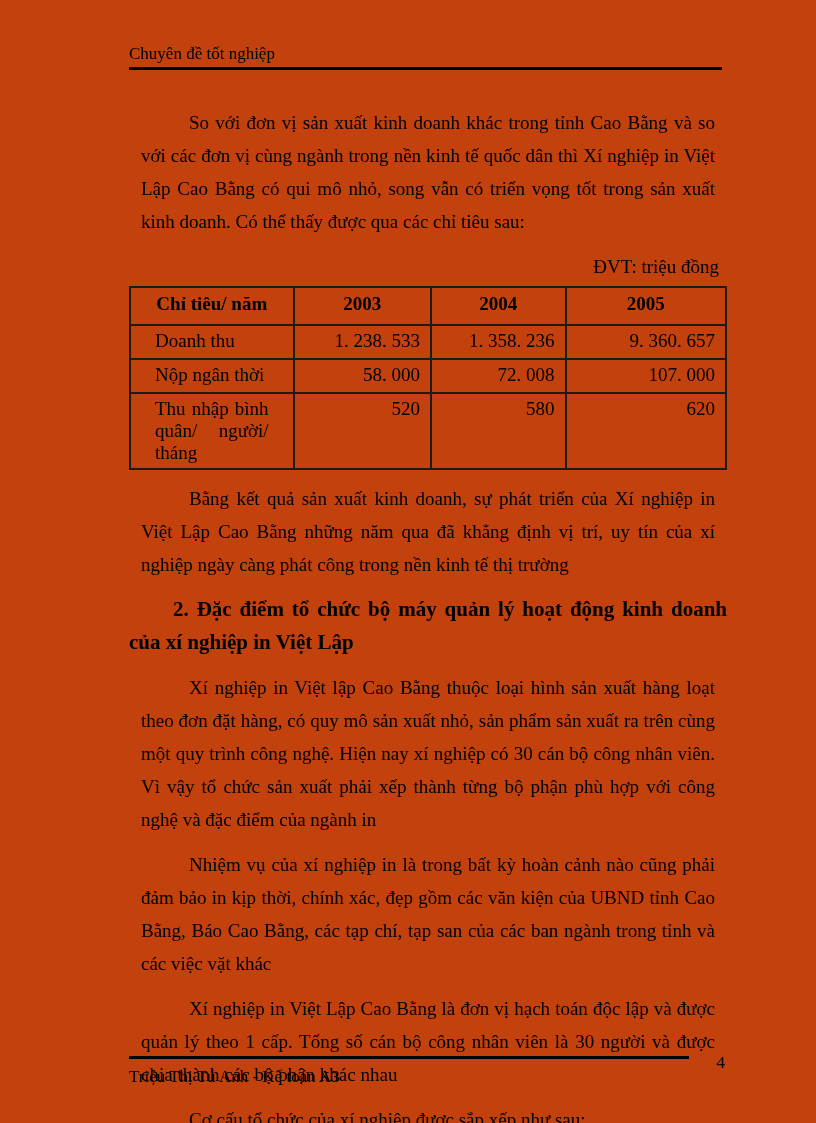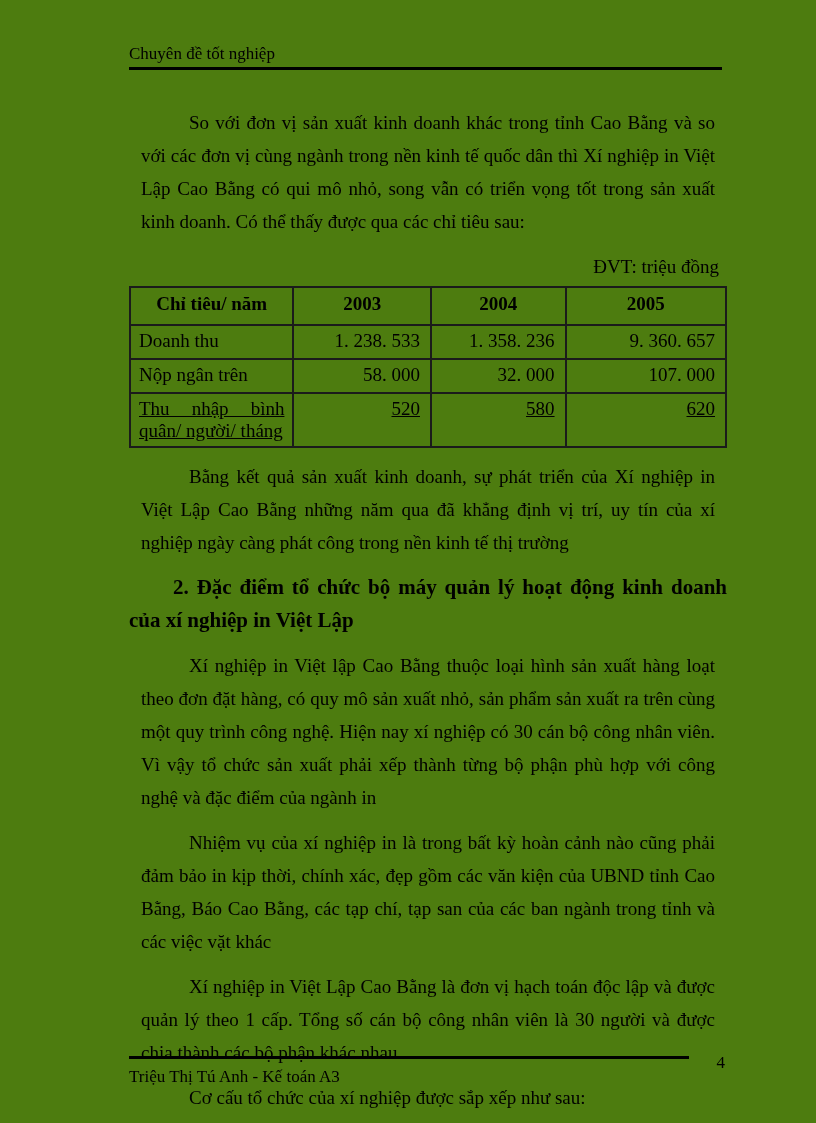--- a/index.html
+++ b/index.html
@@ -1,20 +1,20 @@
 <!DOCTYPE html>
 <html><head>
 <meta charset="utf-8">
 <style>
   html, body { margin: 0; padding: 0; background: #ffffff; }
   .page {
     position: relative;
     width: 816px;
     height: 1123px;
-    background: #4d7c0f;
+    background: #c2410c;
     color: #000000;
     font-family: "Liberation Serif", "DejaVu Serif", serif;
     box-sizing: border-box;
     padding: 44px 89px 0 129px;
     overflow: hidden;
   }
   .doc-header {
     width: 593px;
     border-bottom: 3px solid #000000;
     padding-bottom: 3px;
@@ -58,29 +58,29 @@
     vertical-align: top;
   }
   table.data-table th {
     font-weight: bold;
     text-align: center;
     padding: 5px 8px 8px 8px;
     height: 23px;
   }
   table.data-table td.cell-label {
     text-align: justify;
-    padding: 4px 8px;
+    padding: 4px 24px;
     margin-left: 9px;
   }
   table.data-table td.cell-num {
     text-align: right;
     padding: 4px 10px 4px 16px;
   }
   table.data-table tr.row-single td { height: 24px; }
-  table.data-table tr.row-tall td { height: 44px; text-decoration: underline; }
+  table.data-table tr.row-tall td { height: 44px; }
   .doc-footer {
     position: absolute;
     left: 129px;
     top: 1056px;
     width: 598px;
     font-size: 17px;
   }
   .footer-rule {
     width: 560px;
     height: 3px;
@@ -127,23 +127,23 @@
           <th>2004</th>
           <th>2005</th>
         </tr>
         <tr class="row-single">
           <td class="cell-label">Doanh thu</td>
           <td class="cell-num">1. 238. 533</td>
           <td class="cell-num">1. 358. 236</td>
           <td class="cell-num">9. 360. 657</td>
         </tr>
         <tr class="row-single">
-          <td class="cell-label">Nộp ngân trên</td>
+          <td class="cell-label">Nộp ngân thời</td>
           <td class="cell-num">58. 000</td>
-          <td class="cell-num">32. 000</td>
+          <td class="cell-num">72. 008</td>
           <td class="cell-num">107. 000</td>
         </tr>
         <tr class="row-tall">
           <td class="cell-label">Thu nhập bình quân/ người/ tháng</td>
           <td class="cell-num">520</td>
           <td class="cell-num">580</td>
           <td class="cell-num">620</td>
         </tr>
       </tbody>
     </table>

